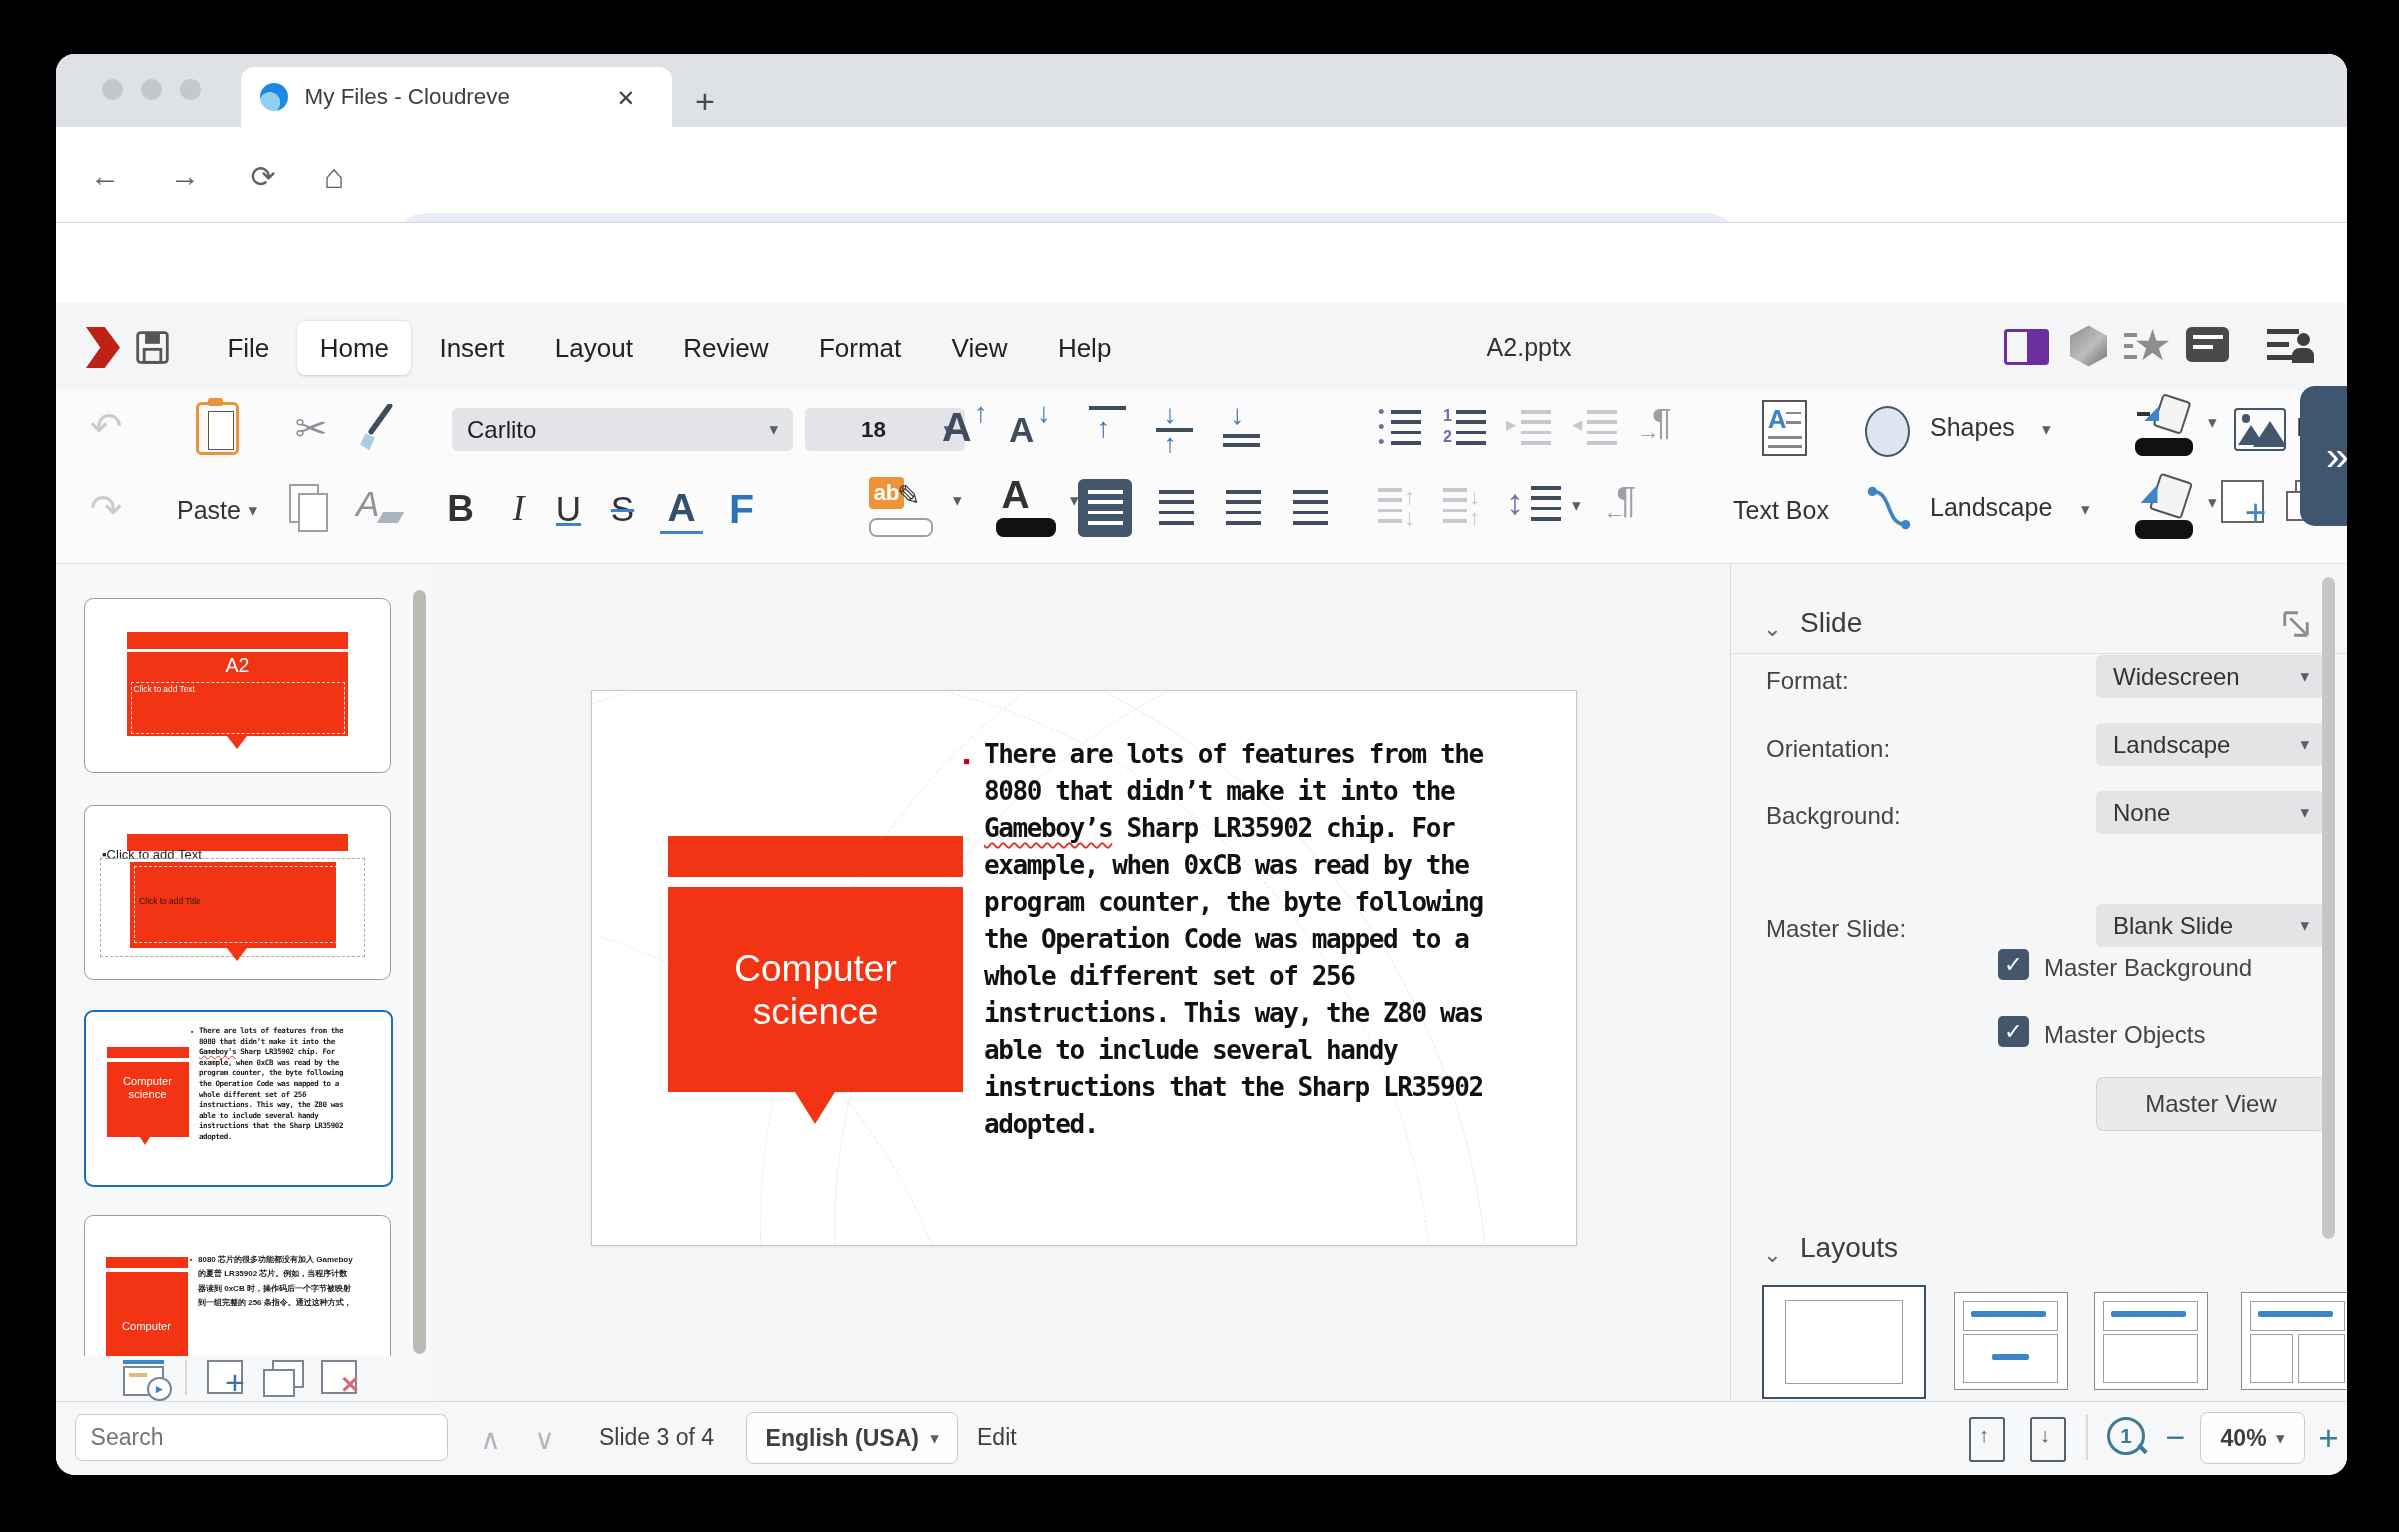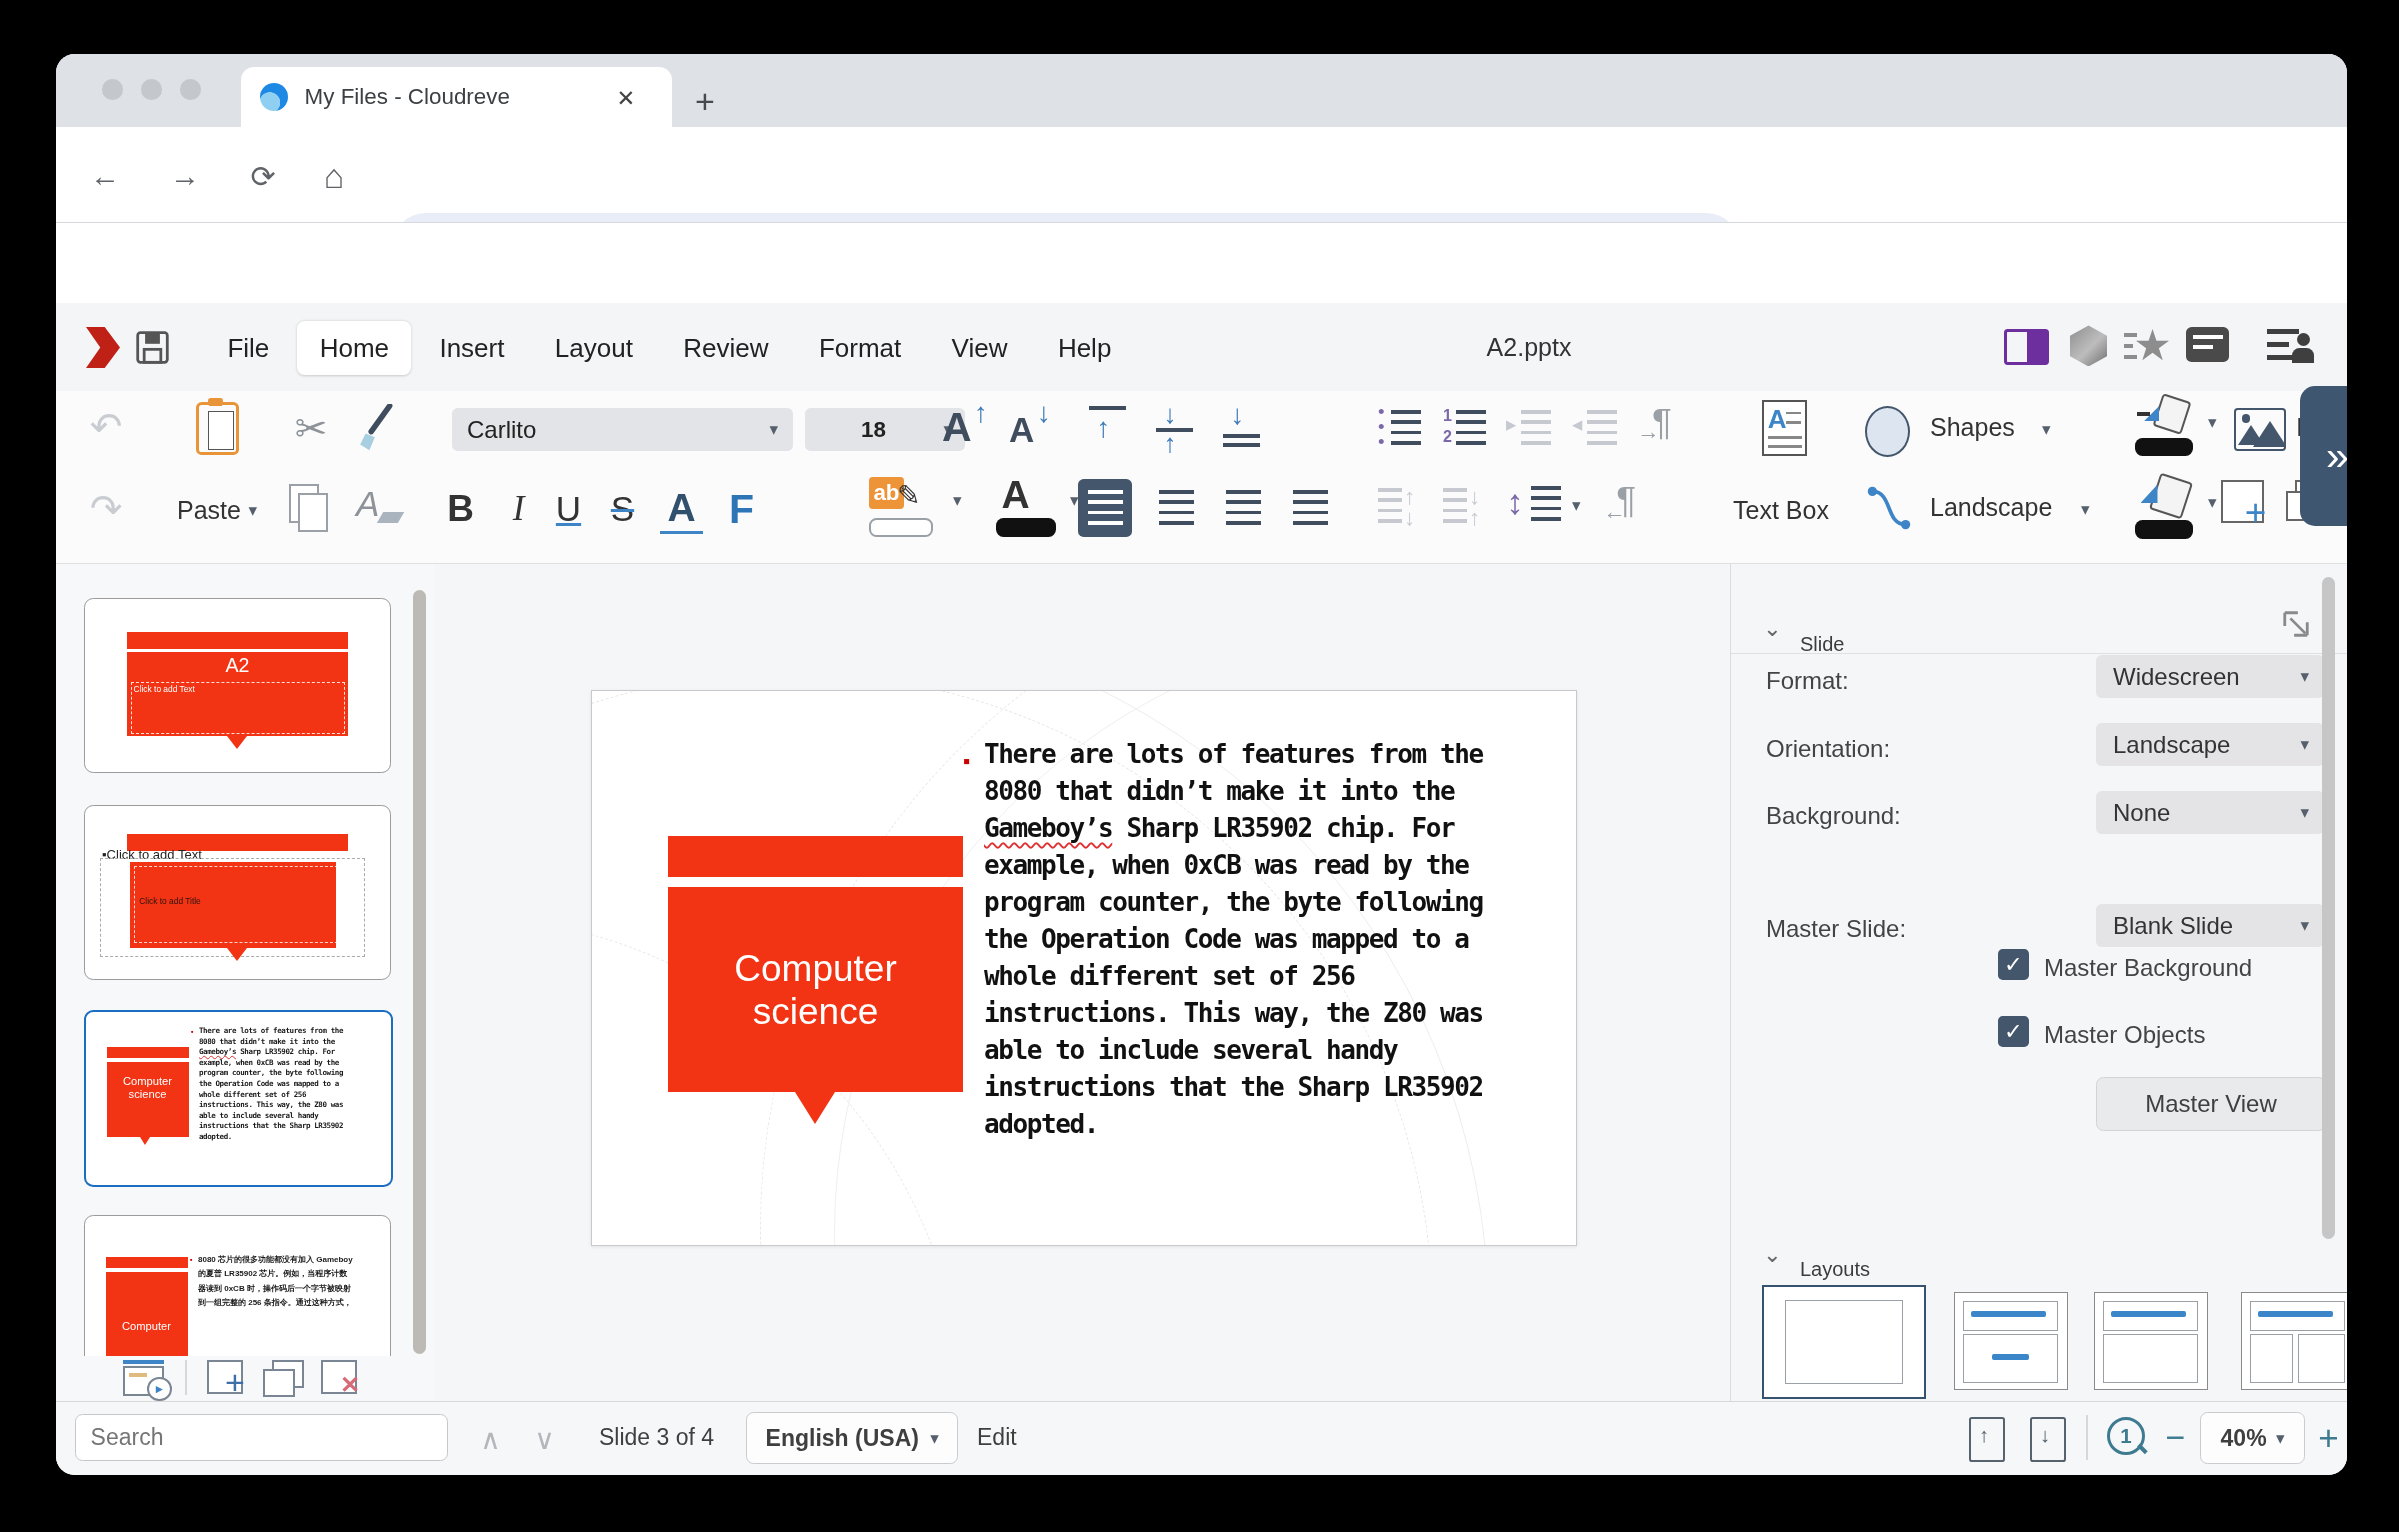--- a/index.html
+++ b/index.html
@@ -47,21 +47,21 @@
   .red{background:#f23314;}
   .tinymono{font-family:"DejaVu Sans Mono",monospace;font-weight:bold;color:#1a1a1a;white-space:pre-line;}
   .canvas{left:378px;top:510px;width:1296px;height:837px;background:#f5f6f8;}
   .slide{left:535px;top:636px;width:984px;height:554px;background:#fff;border:0.9px solid #c9c9c9;overflow:hidden;box-shadow:0 0.9px 3.7px rgba(0,0,0,.08);}
   .arc{border-radius:50%;position:absolute;}
   .slidebody{font-family:"DejaVu Sans Mono",monospace;font-weight:bold;font-size:26px;line-height:37px;letter-spacing:-1.4px;color:#111;white-space:pre-line;}
   .wavy{text-decoration:underline;text-decoration-style:wavy;text-decoration-color:#e03131;text-decoration-thickness:1.9px;text-underline-offset:4.7px;}
   .rightpanel{left:1674px;top:510px;width:617px;height:837px;background:#f5f6f7;border-left:0.9px solid #dcdcdc;}
   .plabel{font-size:24px;color:#444;}
   .pselect{left:365px;width:228px;height:43px;background:#e4e4e6;border-radius:5.6px;display:flex;align-items:center;font-size:24px;color:#333;}
-  .sect{font-size:20px;color:#3c3c3c;margin-top:26px;}
+  .sect{font-size:28px;color:#3c3c3c;}
   .chk{width:31px;height:31px;border-radius:4.7px;background:#44566b;color:#fff;font-size:22.4px;}
   .layout-thumb{background:#fff;border:1.9px solid #8a8a8a;}
   .bluebar{background:#3a86c8;border-radius:1.9px;}
   .gframe{border:1.9px solid #9aa0a6;}
   
   .statusbar{left:0;top:1347px;width:2291px;height:74px;background:#f6f7f8;border-top:0.9px solid #d8d8d8;}
   .search{left:18.6px;top:12px;width:373px;height:47px;border:0.9px solid #c5c7ca;border-radius:7.5px;font-size:23px;color:#333;padding:0 15px;background:#fff;outline:none;font-family:"Liberation Sans",sans-serif;box-sizing:border-box;}
   .sbtxt{font-size:23px;color:#3f3f3f;}
   .teal{color:#3e7b90;}
 </style>

